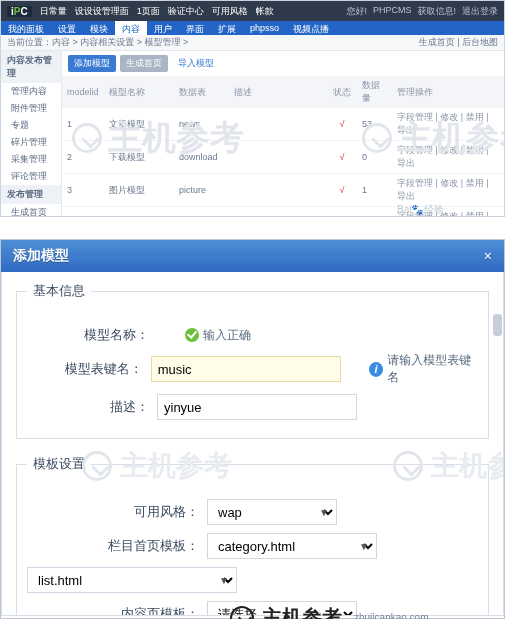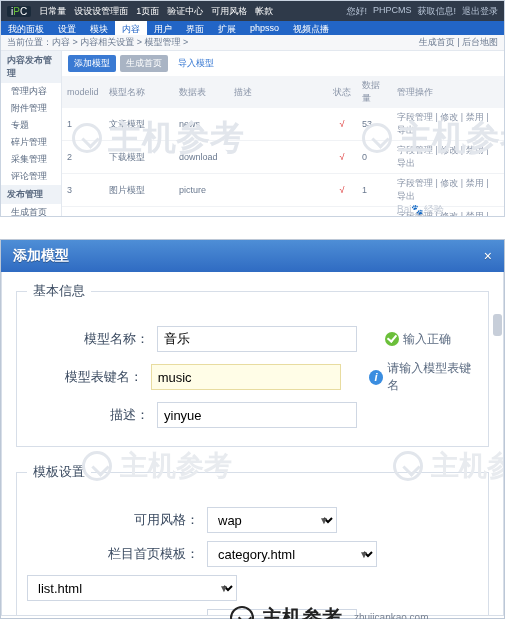--- a/index.html
+++ b/index.html
@@ -1,21 +1,21 @@
 <!DOCTYPE html>
 <html><head>
 <meta charset="utf-8">
 <style>
   *{box-sizing:border-box;margin:0;padding:0;font-family:"Microsoft YaHei",Arial,sans-serif}
   body{background:#fff;width:525px}
   
   .shot1{border:1px solid #c9d3e0;width:505px;height:217px;position:relative;overflow:hidden;background:#fff}
   .topbar{background:#2f3a4a;height:20px;display:flex;align-items:center;padding:0 6px;color:#fff;font-size:9px;gap:8px}
   .topbar .r{margin-left:auto;display:flex;gap:6px;color:#b7c4d6}
-  .logo{background:#1a2a3a;color:#fff;font-size:10px;font-weight:normal;padding:0 4px;border-radius:2px}
+  .logo{background:#1a2a3a;color:#fff;font-size:10px;font-weight:bold;padding:0 4px;border-radius:2px}
   .mainnav{background:#2265c6;height:14px;display:flex;font-size:9px;color:#fff}
   .mainnav span{padding:2px 7px;cursor:pointer}
   .mainnav .act{background:#fff;color:#2265c6}
   .crumb{background:#f6f7f9;border-bottom:1px solid #e3e8ef;font-size:9px;color:#6b7a90;padding:1px 6px;display:flex;align-items:center}
   .crumb .r{margin-left:auto}
   .body1{display:flex;height:172px}
   .side{width:61px;background:#fff;border-right:1px solid #e3e8ef;font-size:9px}
   .side .sec{color:#5a6a80;font-weight:bold;padding:3px 6px;background:#eef2f7}
   .side .it{padding:2px 10px;color:#5a6a80;cursor:pointer}
   .pane{flex:1;position:relative}
@@ -191,21 +191,20 @@
     <span>添加模型</span>
     <span class="x">×</span>
   </div>
   <div class="mbody">
     <div class="scroll"></div>
 
     <fieldset>
       <legend>基本信息</legend>
       <div class="row">
         <div class="lab">模型名称：</div>
-        <input value="音乐" style="">
         <div class="hint">
             <span class="ico-ok"></span>
             <span>输入正确</span>
           </div>
       </div>
       <div class="row">
         <div class="lab">模型表键名：</div>
         <input class="hl" value="music" style="">
         <div class="hint">
             <span class="ico-info">i</span>

